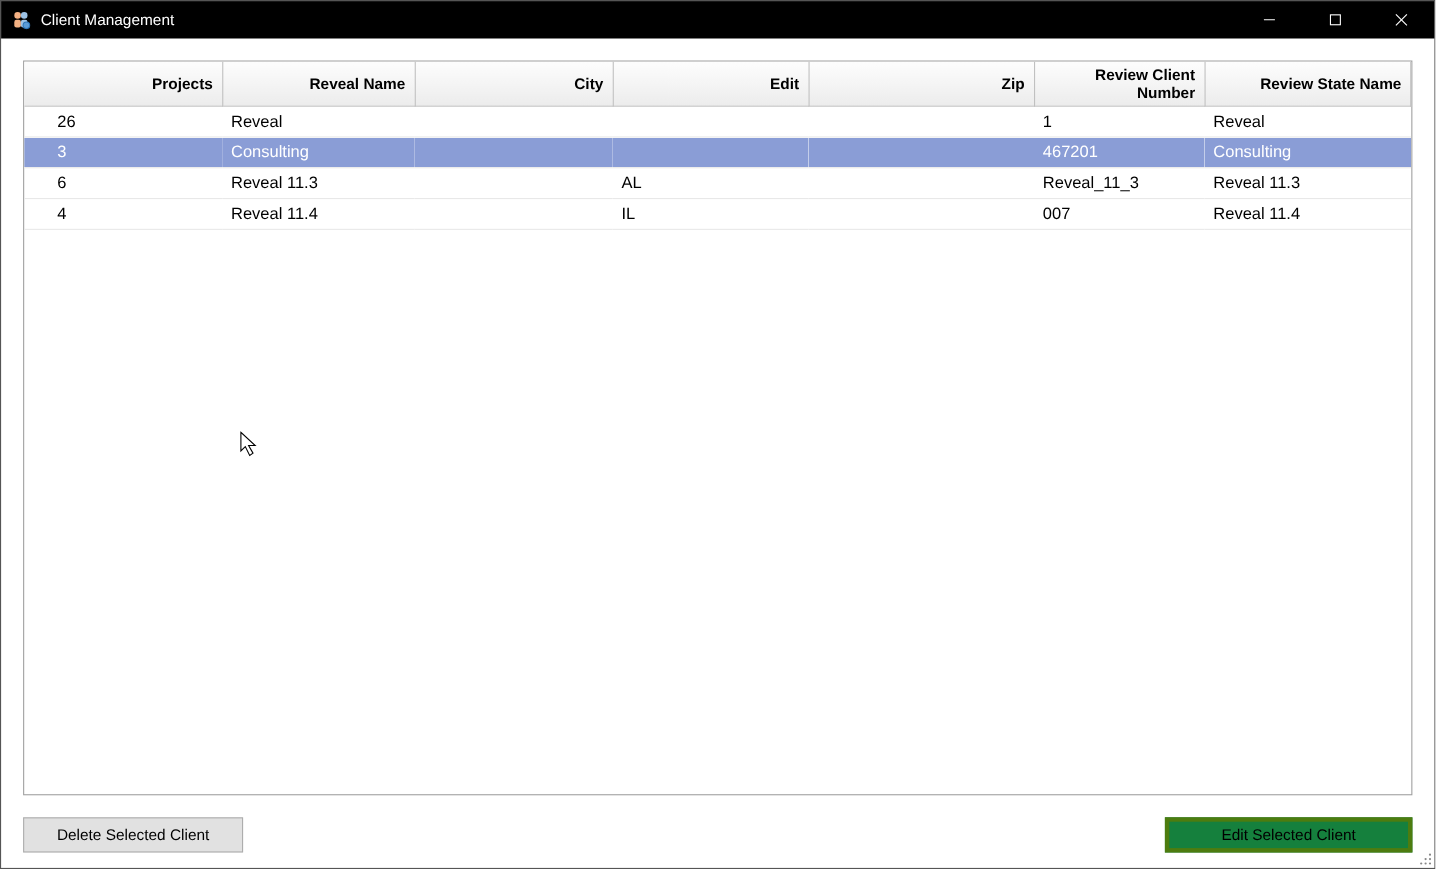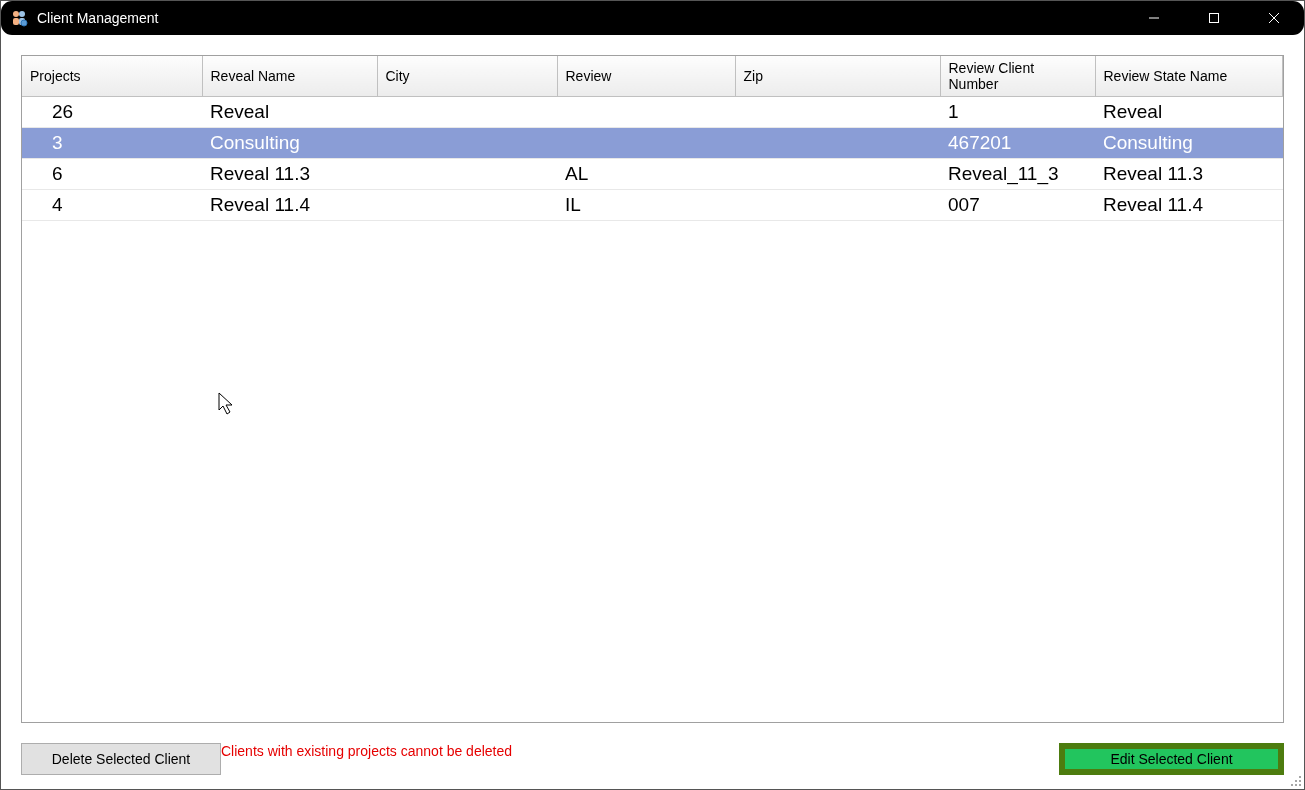--- a/index.html
+++ b/index.html
@@ -25,21 +25,20 @@
       background: #ffffff;
     }
     .titlebar {
       background: #000000;
       color: #ffffff;
       height: 34px;
       display: flex;
       align-items: center;
       padding-left: 8px;
       flex-shrink: 0;
-      border-radius: 11px;
     }
     .titlebar-icon {
       width: 20px;
       height: 20px;
       margin-right: 8px;
       display: flex;
       align-items: center;
       justify-content: center;
     }
     .titlebar-title {
@@ -74,70 +73,71 @@
     }
     table {
       width: 100%;
       border-collapse: collapse;
       table-layout: fixed;
     }
     thead th {
       background: linear-gradient(#fdfdfd, #ececec);
       border-right: 1px solid #c0c0c0;
       border-bottom: 1px solid #c0c0c0;
-      text-align: left;
+      text-align: right;
       padding: 4px 8px;
-      font-weight: normal;
+      font-weight: bold;
       font-size: 14px;
       color: #000;
       height: 26px;
     }
     tbody td {
       padding: 4px 8px;
-      font-size: 19px;
+      font-size: 15px;
       color: #000;
       border-bottom: 1px solid #e8e8e8;
       height: 28px;
       white-space: nowrap;
       overflow: hidden;
     }
     tbody tr.selected td {
       background: #8a9dd6;
       color: #ffffff;
     }
     .col-projects { width: 180px; }
     .col-clientname { width: 175px; }
     .col-city { width: 180px; }
     .col-state { width: 178px; }
     .col-zip { width: 205px; }
     .col-rcn { width: 155px; }
     .col-rcname { width: auto; }
     td.projects-cell { padding-left: 30px; }
     .bottom-bar {
       display: flex;
-      align-items: flex-start;
+      align-items: flex-end;
       padding: 10px 20px 14px 20px;
+      gap: 16px;
       flex-shrink: 0;
       position: relative;
     }
     .btn {
       height: 32px;
       padding: 0 22px;
       font-size: 14px;
       border: 1px solid #adadad;
       background: #e1e1e1;
       cursor: pointer;
       display: flex;
       align-items: center;
       justify-content: center;
       min-width: 200px;
     }
     .btn.primary-focus {
-      border: 6px solid #4d7c0f;
-      background: #22c55e;
+      border: 4px solid #4d7c0f;
+      background: #15803d;
       min-width: 225px;
     }
     .status-text {
       color: #e60000;
       font-size: 14px;
     }
     .spacer { flex: 1; }
     .resize-grip {
       position: absolute;
       right: 2px;
@@ -198,21 +198,21 @@
             <col class="col-state">
             <col class="col-zip">
             <col class="col-rcn">
             <col class="col-rcname">
         </colgroup>
         <thead>
           <tr>
             <th>Projects</th>
             <th>Reveal Name</th>
             <th>City</th>
-            <th>Review</th>
+            <th>Edit</th>
             <th>Zip</th>
             <th>Review Client Number</th>
             <th>Review State Name</th>
           </tr>
         </thead>
         <tbody id="table-body">
             <tr>
               <td class="projects-cell">26</td>
               <td>Reveal</td>
               <td></td>
@@ -248,21 +248,20 @@
               <td>007</td>
               <td>Reveal 11.4</td>
             </tr>
           </tbody>
       </table>
     </div>
   </div>
 
   <div class="bottom-bar">
     <button class="btn">Delete Selected Client</button>
-    <div class="status-text">Clients with existing projects cannot be deleted</div>
     <div class="spacer"></div>
     <button class="btn primary-focus">Edit Selected Client</button>
     <div class="resize-grip">
       <svg width="16" height="16" viewBox="0 0 16 16">
         <circle cx="14" cy="6" r="1" fill="#888"></circle>
         <circle cx="10" cy="10" r="1" fill="#888"></circle>
           <circle cx="14" cy="10" r="1" fill="#888"></circle>
         <circle cx="6" cy="14" r="1" fill="#888"></circle>
           <circle cx="10" cy="14" r="1" fill="#888"></circle>
           <circle cx="14" cy="14" r="1" fill="#888"></circle>

